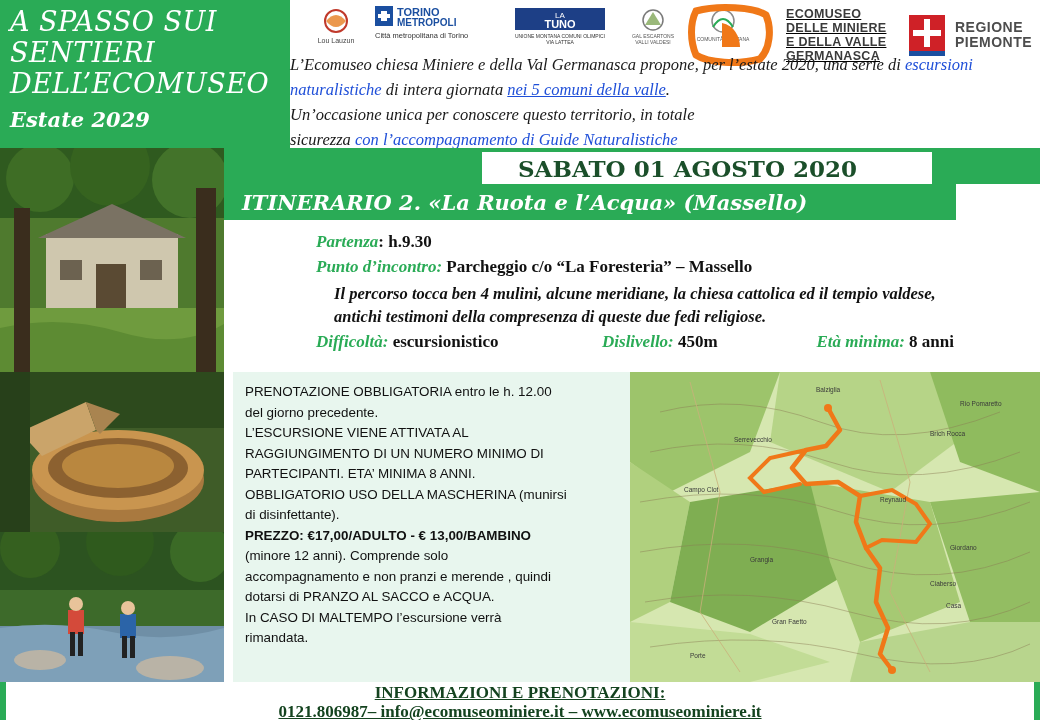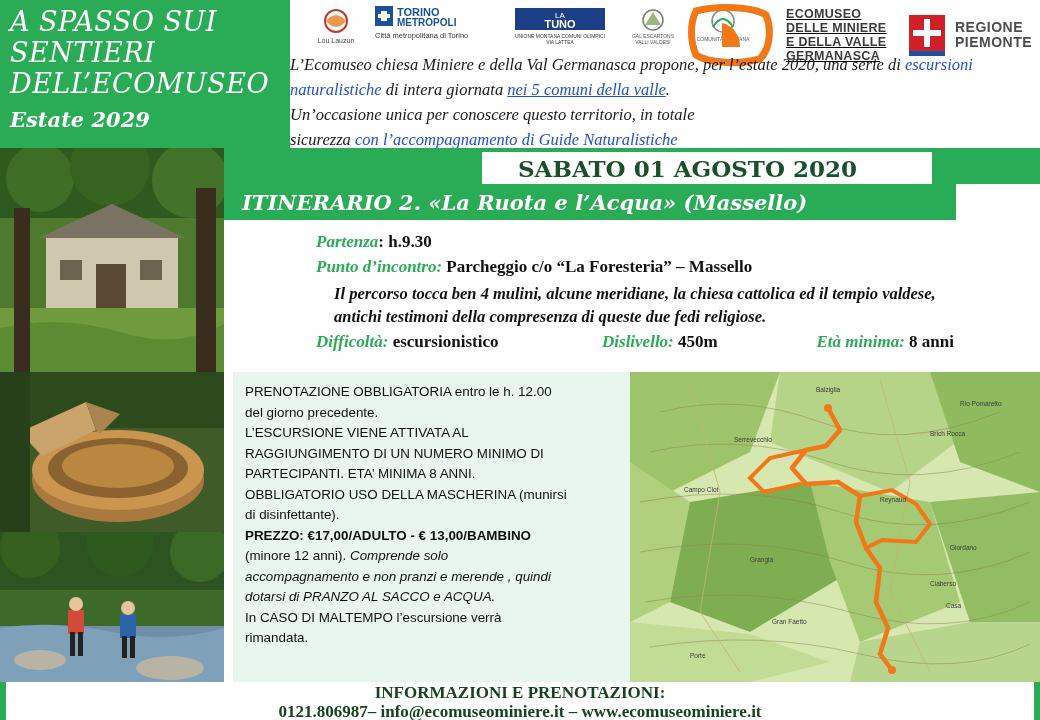--- a/index.html
+++ b/index.html
@@ -119,41 +119,41 @@
 
   
   .booking {
     position: absolute; left: 224px; top: 372px; width: 400px; height: 310px;
     background: #e8f6ee;
     padding: 10px 12px 6px 12px;
     font-family: "Liberation Sans", sans-serif;
     font-size: 13.4px; line-height: 20.5px; color: #111; margin-left: 9px;
   }
   .booking b { font-weight: bold; }
-  .booking .it { font-style: italic; }
+  .booking .it { }
 
   
   .map {
     position: absolute; left: 630px; top: 372px; width: 410px; height: 310px;
     overflow: hidden; background: #cfe3a8;
   }
 
   
   .footer {
     position: absolute; left: 0; top: 682px; width: 1040px; height: 38px;
     background: #ffffff; color: #14431f;
     font-family: "Liberation Serif", serif;
     font-weight: bold; font-size: 17px;
     text-align: center; padding-top: 1px;
   }
   .footer div { line-height: 19px; }
 
   
   .edge-left-green { position: absolute; left: 0; top: 682px; width: 1040px; height: 38px; background:#2aab56; z-index:0;}
-  .footer { z-index: 2; left: 6px; width: 1028px; }
+  .footer { z-index: 2; left: 6px; width: 1028px; text-decoration: underline; }
 </style>
 </head>
 <body>
 
 <div class="poster">
 
   <div class="title-block">
     <div class="title-main">
       <div>A SPASSO SUI</div>
       <div>SENTIERI</div>

